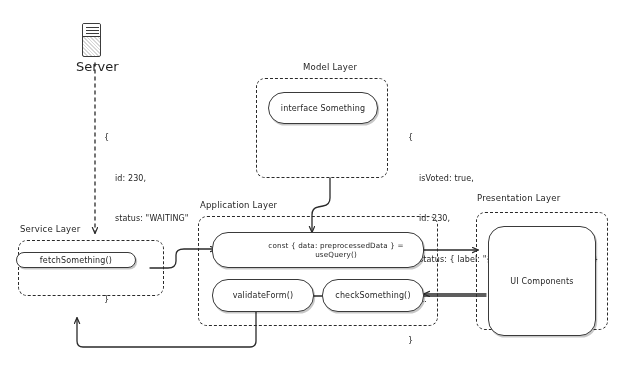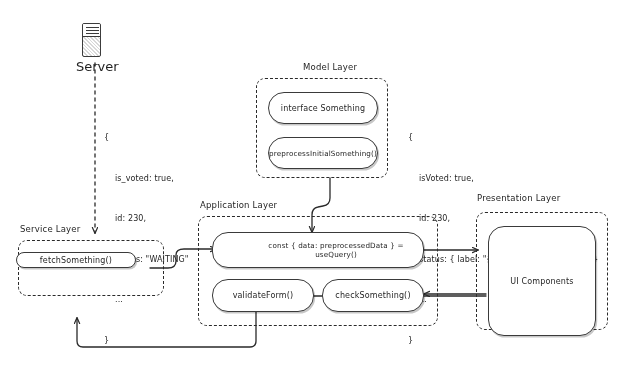--- a/index.html
+++ b/index.html
@@ -139,40 +139,38 @@
   <div class="server-icon" style="left:82px; top:23px;">
     <div class="cap"></div>
     <div class="slot" style="top:3px;"></div>
     <div class="slot" style="top:6px;"></div>
     <div class="slot" style="top:9px;"></div>
   </div>
   <div class="server-label" style="left:76px; top:59px;">Server</div>
 
   <div class="json-block" style="left:104px; top:104px;">
     <span class="row">{</span>
-    <span class="ind">is_voted: true,</span>
     <span class="ind">id: 230,</span>
     <span class="ind">status: "WAITING"</span>
     <span class="ind">...</span>
     <span class="row">}</span>
   </div>
 
   <div class="json-block" style="left:408px; top:104px;">
     <span class="row">{</span>
     <span class="ind">isVoted: true,</span>
     <span class="ind">id: 230,</span>
     <span class="ind">status: { label: "준비중", value: "WAITING" }</span>
     <span class="ind">...</span>
     <span class="row">}</span>
   </div>
 
   <div class="layer-title" style="left:255px; top:62px;margin-left:48px;">Model Layer</div>
   <div class="layer-box" style="left:256px; top:78px; width:132px; height:100px;"></div>
   <div class="node" style="left:268px; top:92px; width:110px; height:32px;">interface Something</div>
-  <div class="node" style="left:268px; top:137px; width:110px; height:32px; font-size:7.2px;">preprocessInitialSomething()</div>
 
   <div class="layer-title" style="left:20px; top:224px;">Service Layer</div>
   <div class="layer-box" style="left:18px; top:240px; width:146px; height:56px;"></div>
   <div class="node" style="left:16px; top:252px; width:120px; height:16px;">fetchSomething()</div>
 
   <div class="layer-title" style="left:200px; top:200px;">Application Layer</div>
   <div class="layer-box" style="left:198px; top:216px; width:240px; height:110px;"></div>
   <div class="node" style="left:212px; top:232px; width:212px; height:36px; font-size:7.2px;padding-left:36px;">const { data: preprocessedData } = useQuery()</div>
   <div class="node" style="left:212px; top:279px; width:102px; height:33px;">validateForm()</div>
   <div class="node" style="left:322px; top:279px; width:102px; height:33px;">checkSomething()</div>

